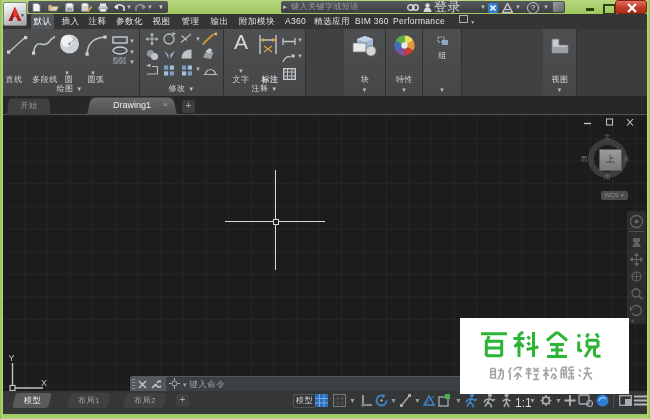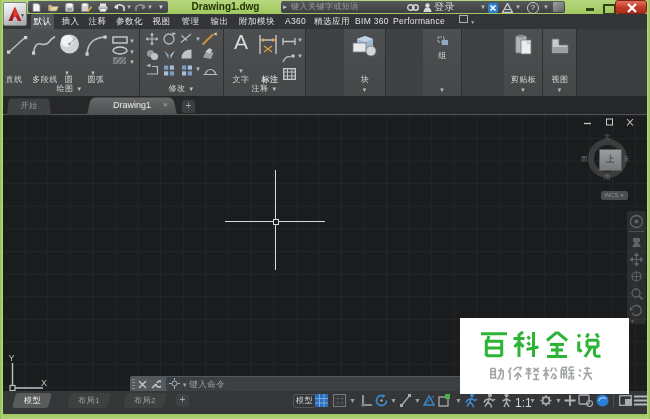--- a/index.html
+++ b/index.html
@@ -106,34 +106,33 @@
         <path d="M0,4.5 l4,-2 0,4z" fill="#e4e5e6"></path>
       </svg>
     <div style="position:absolute;left:98px;top:3px;color:#b9bbbc;font-size:6px;">▼</div>
     <svg style="position:absolute;left:107px;top:2px;" width="11" height="9" viewBox="0 0 11 9" opacity="0.45">
         <path d="M10,4 C8,1 3,1 1,4 L1,8" stroke="#e4e5e6" stroke-width="1.6" fill="none"></path>
         <path d="M11,4.5 l-4,-2 0,4z" fill="#e4e5e6"></path>
       </svg>
     <div style="position:absolute;left:119px;top:3px;color:#b9bbbc;font-size:6px;">▼</div>
     <div style="position:absolute;left:130px;top:3px;color:#d6d8da;font-size:6px;">▼</div>
   </div>
-  <div id="wtitle">Drawing1.dwg</div>
   <div id="infoc">
     <div style="position:absolute;left:1px;top:3px;color:#c6c8c9;font-size:6px;">►</div>
     <div id="searchtxt" class="cjk">键入关键字或短语</div>
     <svg style="position:absolute;left:126px;top:2px;" width="12" height="9" viewBox="0 0 12 9">
         <circle cx="3.5" cy="4.5" r="2.8" fill="none" stroke="#d6d8da" stroke-width="1.4"></circle>
         <circle cx="8.5" cy="4.5" r="2.8" fill="none" stroke="#d6d8da" stroke-width="1.4"></circle>
         <path d="M6,3 a1.5,1.5 0 0 1 0,3" stroke="#d6d8da" stroke-width="1" fill="none"></path>
       </svg>
     <svg style="position:absolute;left:142px;top:2px;" width="9" height="9" viewBox="0 0 9 9">
         <circle cx="4.5" cy="2.5" r="2.2" fill="#d6d8da"></circle>
         <path d="M0.5,9 a4,4.5 0 0 1 8,0z" fill="#d6d8da"></path>
       </svg>
-    <div class="tbico cjk" style="left:153px;font-size:10px;">登录</div>
+    <div class="tbico cjk" style="left:153px;font-size:13px;">登录</div>
     <div style="position:absolute;left:199px;top:3px;color:#b9bbbc;font-size:6px;">▼</div>
     <svg style="position:absolute;left:207px;top:1.5px;" width="10" height="10" viewBox="0 0 10 10">
         <rect x="0" y="0" width="10" height="10" rx="2" fill="#2d7fd0"></rect>
         <path d="M2.5,2.5 l5,5 M7.5,2.5 l-5,5" stroke="#fff" stroke-width="1.6"></path>
       </svg>
     <svg style="position:absolute;left:221px;top:1.5px;" width="11" height="10" viewBox="0 0 11 10">
         <path d="M5.5,0.5 L10.5,9.5 H0.5 Z" fill="none" stroke="#c6c8c9" stroke-width="1.4"></path>
         <path d="M3,6.5 h5" stroke="#c6c8c9" stroke-width="1.2"></path>
       </svg>
     <div style="position:absolute;left:234px;top:3px;color:#b9bbbc;font-size:6px;">▼</div>
@@ -274,36 +273,40 @@
     <div class="panel" style="left:344px;width:42px;">
       <svg class="ricon" style="left:8px;top:6px;" width="26" height="22" viewBox="0 0 26 22">
         <path d="M13,1 l8,3 0,8 -8,3 -8,-3 0,-8z" fill="#9fb7d2"></path>
           <path d="M13,1 l8,3 -8,3 -8,-3z" fill="#c3d3e6"></path>
         <rect x="1" y="8" width="13" height="9" fill="#e8e9ea" stroke="#77797b" stroke-width="0.8"></rect>
         <circle cx="19" cy="16" r="5" fill="#d4d6d7" stroke="#77797b" stroke-width="0.8"></circle>
       </svg>
       <div class="biglabel cjk" style="left:0;width:42px;">块</div>
       <div class="pdown">▼</div>
     </div>
+    <div class="panel" style="left:386px;width:37px;">
+      <svg class="ricon" style="left:8px;top:6px;" width="21" height="21" viewBox="0 0 21 21">
+        <circle cx="10.5" cy="10.5" r="10" fill="#5a5c5e"></circle>
+        <path d="M10.5,10.5 L10.5,0.5 A10,10 0 0 1 19.2,5.5 Z" fill="#e8e05a"></path>
+        <path d="M10.5,10.5 L19.2,5.5 A10,10 0 0 1 19.2,15.5 Z" fill="#e8963c"></path>
+        <path d="M10.5,10.5 L19.2,15.5 A10,10 0 0 1 10.5,20.5 Z" fill="#cc3b33"></path>
+        <path d="M10.5,10.5 L10.5,20.5 A10,10 0 0 1 1.8,15.5 Z" fill="#7a52a0"></path>
+        <path d="M10.5,10.5 L1.8,15.5 A10,10 0 0 1 1.8,5.5 Z" fill="#3f6fb8"></path>
+        <path d="M10.5,10.5 L1.8,5.5 A10,10 0 0 1 10.5,0.5 Z" fill="#62ad4a"></path>
+        <circle cx="10.5" cy="10.5" r="3.2" fill="#e8e9ea"></circle>
+      </svg>
+      <div class="biglabel cjk" style="left:0;width:37px;">特性</div>
+      <div class="pdown">▼</div>
+    </div>
     <div class="panel" style="left:423px;width:39px;">
       <svg class="ricon" style="left:14px;top:7px;" width="12" height="10" viewBox="0 0 12 10">
           <rect x="1" y="1" width="6" height="5" fill="none" stroke="#c2c6c9" stroke-width="1" stroke-dasharray="1.5 1"></rect>
           <rect x="5" y="4" width="6" height="5" fill="#8fa8c4"></rect>
         </svg>
       <div class="biglabel cjk" style="left:0;width:39px;top:21px;">组</div>
-      <div class="pdown">▼</div>
-    </div>
-    <div class="panel" style="left:504px;width:39px;">
-      <svg class="ricon" style="left:11px;top:5px;" width="17" height="22" viewBox="0 0 17 22">
-        <rect x="0.7" y="2" width="11" height="17" rx="1" fill="#b0b4b7" stroke="#6f7376" stroke-width="0.9"></rect>
-        <rect x="3" y="0.7" width="6" height="3" rx="1" fill="#8a8d8f"></rect>
-        <path d="M6,6 h10 v14 h-10 z" fill="#eceded" stroke="#6f7376" stroke-width="0.8"></path>
-        <path d="M12,6 l4,4 -4,0 z" fill="#c2c6c9"></path>
-      </svg>
-      <div class="biglabel cjk" style="left:0;width:39px;">剪贴板</div>
       <div class="pdown">▼</div>
     </div>
     <div class="panel" style="left:543px;width:34px;">
       <svg class="ricon" style="left:8px;top:9px;" width="18" height="16" viewBox="0 0 18 16">
         <path d="M1,15 L1,1 L8,1 L8,7 L17,7 L17,15 Z" fill="#c8cbcd" stroke="#6f7376" stroke-width="0.9"></path>
         <path d="M1,15 L1,9 L17,9 L17,15 Z" fill="#9b9fa2"></path>
       </svg>
       <div class="biglabel cjk" style="left:0;width:34px;">视图</div>
       <div class="pdown">▼</div>
     </div>

